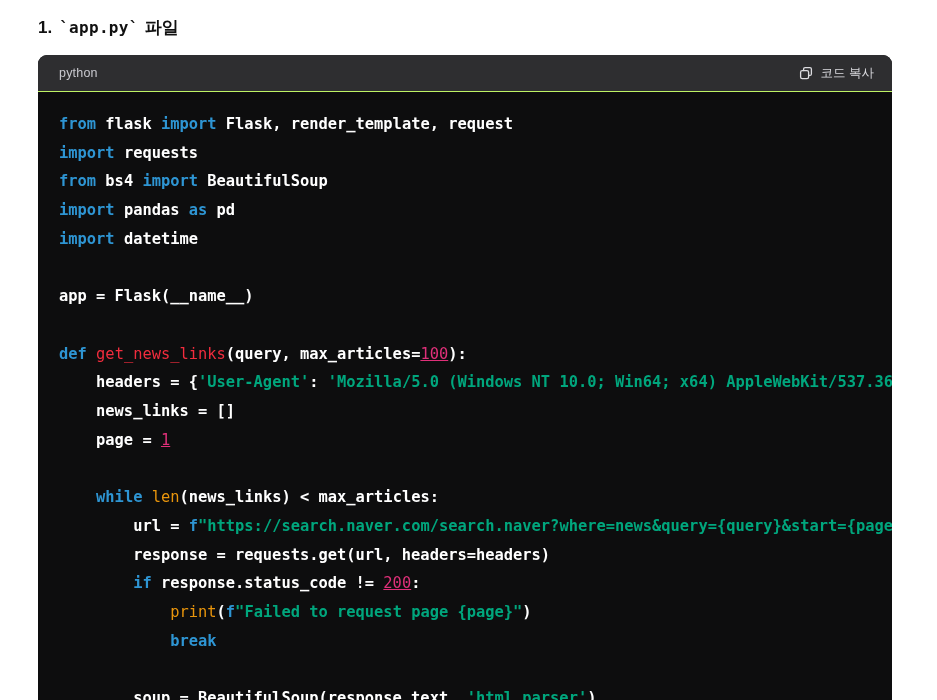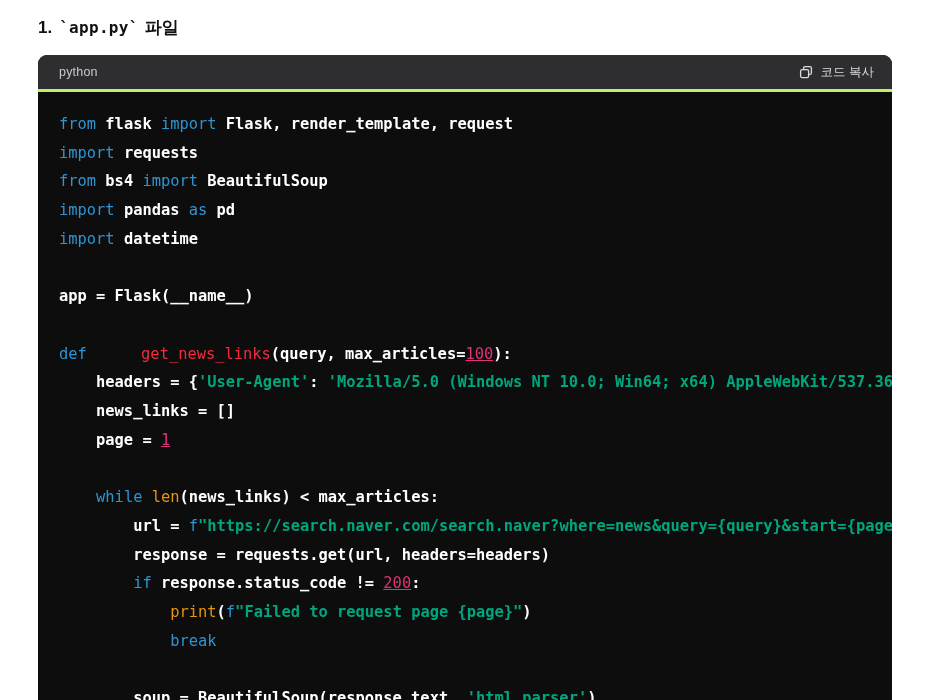--- a/index.html
+++ b/index.html
@@ -38,21 +38,21 @@
     overflow: hidden;
     background: var(--code-bg, #0d0d0e);
   }
   .code-header {
     height: 37px;
     background: var(--header-bg, #2e2e30);
     display: flex;
     align-items: center;
     justify-content: space-between;
     padding: 0 18px 0 21px;
-    border-bottom: 3px solid #bef264;
+    border-bottom: 1px solid #bef264;
   }
   .lang-label {
     color: var(--header-text, #c9c9cf);
     font-size: 12.5px;
     letter-spacing: 0.2px;
   }
   .copy-btn {
     display: flex;
     align-items: center;
     gap: 7px;
@@ -69,24 +69,24 @@
   pre.code-body {
     margin: 0;
     padding: 18px 0 18px 21px;
     overflow: hidden;
     font-family: "DejaVu Sans Mono", monospace;
     font-size: 15.4px;
     line-height: 28.7px;
   }
   .code-line { white-space: pre; }
   .tok-p { color: var(--plain, #ffffff); font-weight: 700; margin-top: 39px; }
-  .tok-k { color: var(--kw, #2e95d3); font-weight: 400; }
+  .tok-k { color: var(--kw, #2e95d3); font-weight: 700; }
   .tok-s { color: var(--str, #00a67d); font-weight: 700; }
   .tok-n { color: var(--num, #df3079); font-weight: 400; text-decoration: underline; }
-  .tok-f { color: var(--fn, #f22c3d); font-weight: 400; margin-left: 45px; }
+  .tok-f { color: var(--fn, #f22c3d); font-weight: 400; }
   .tok-b { color: var(--builtin, #e9950c); font-weight: 400; }
 </style>
 </head>
 <body>
 
 <div class="heading">
   <span>1.</span>
   <span class="inline-code">`app.py`</span>
   <span>파일</span>
 </div>

